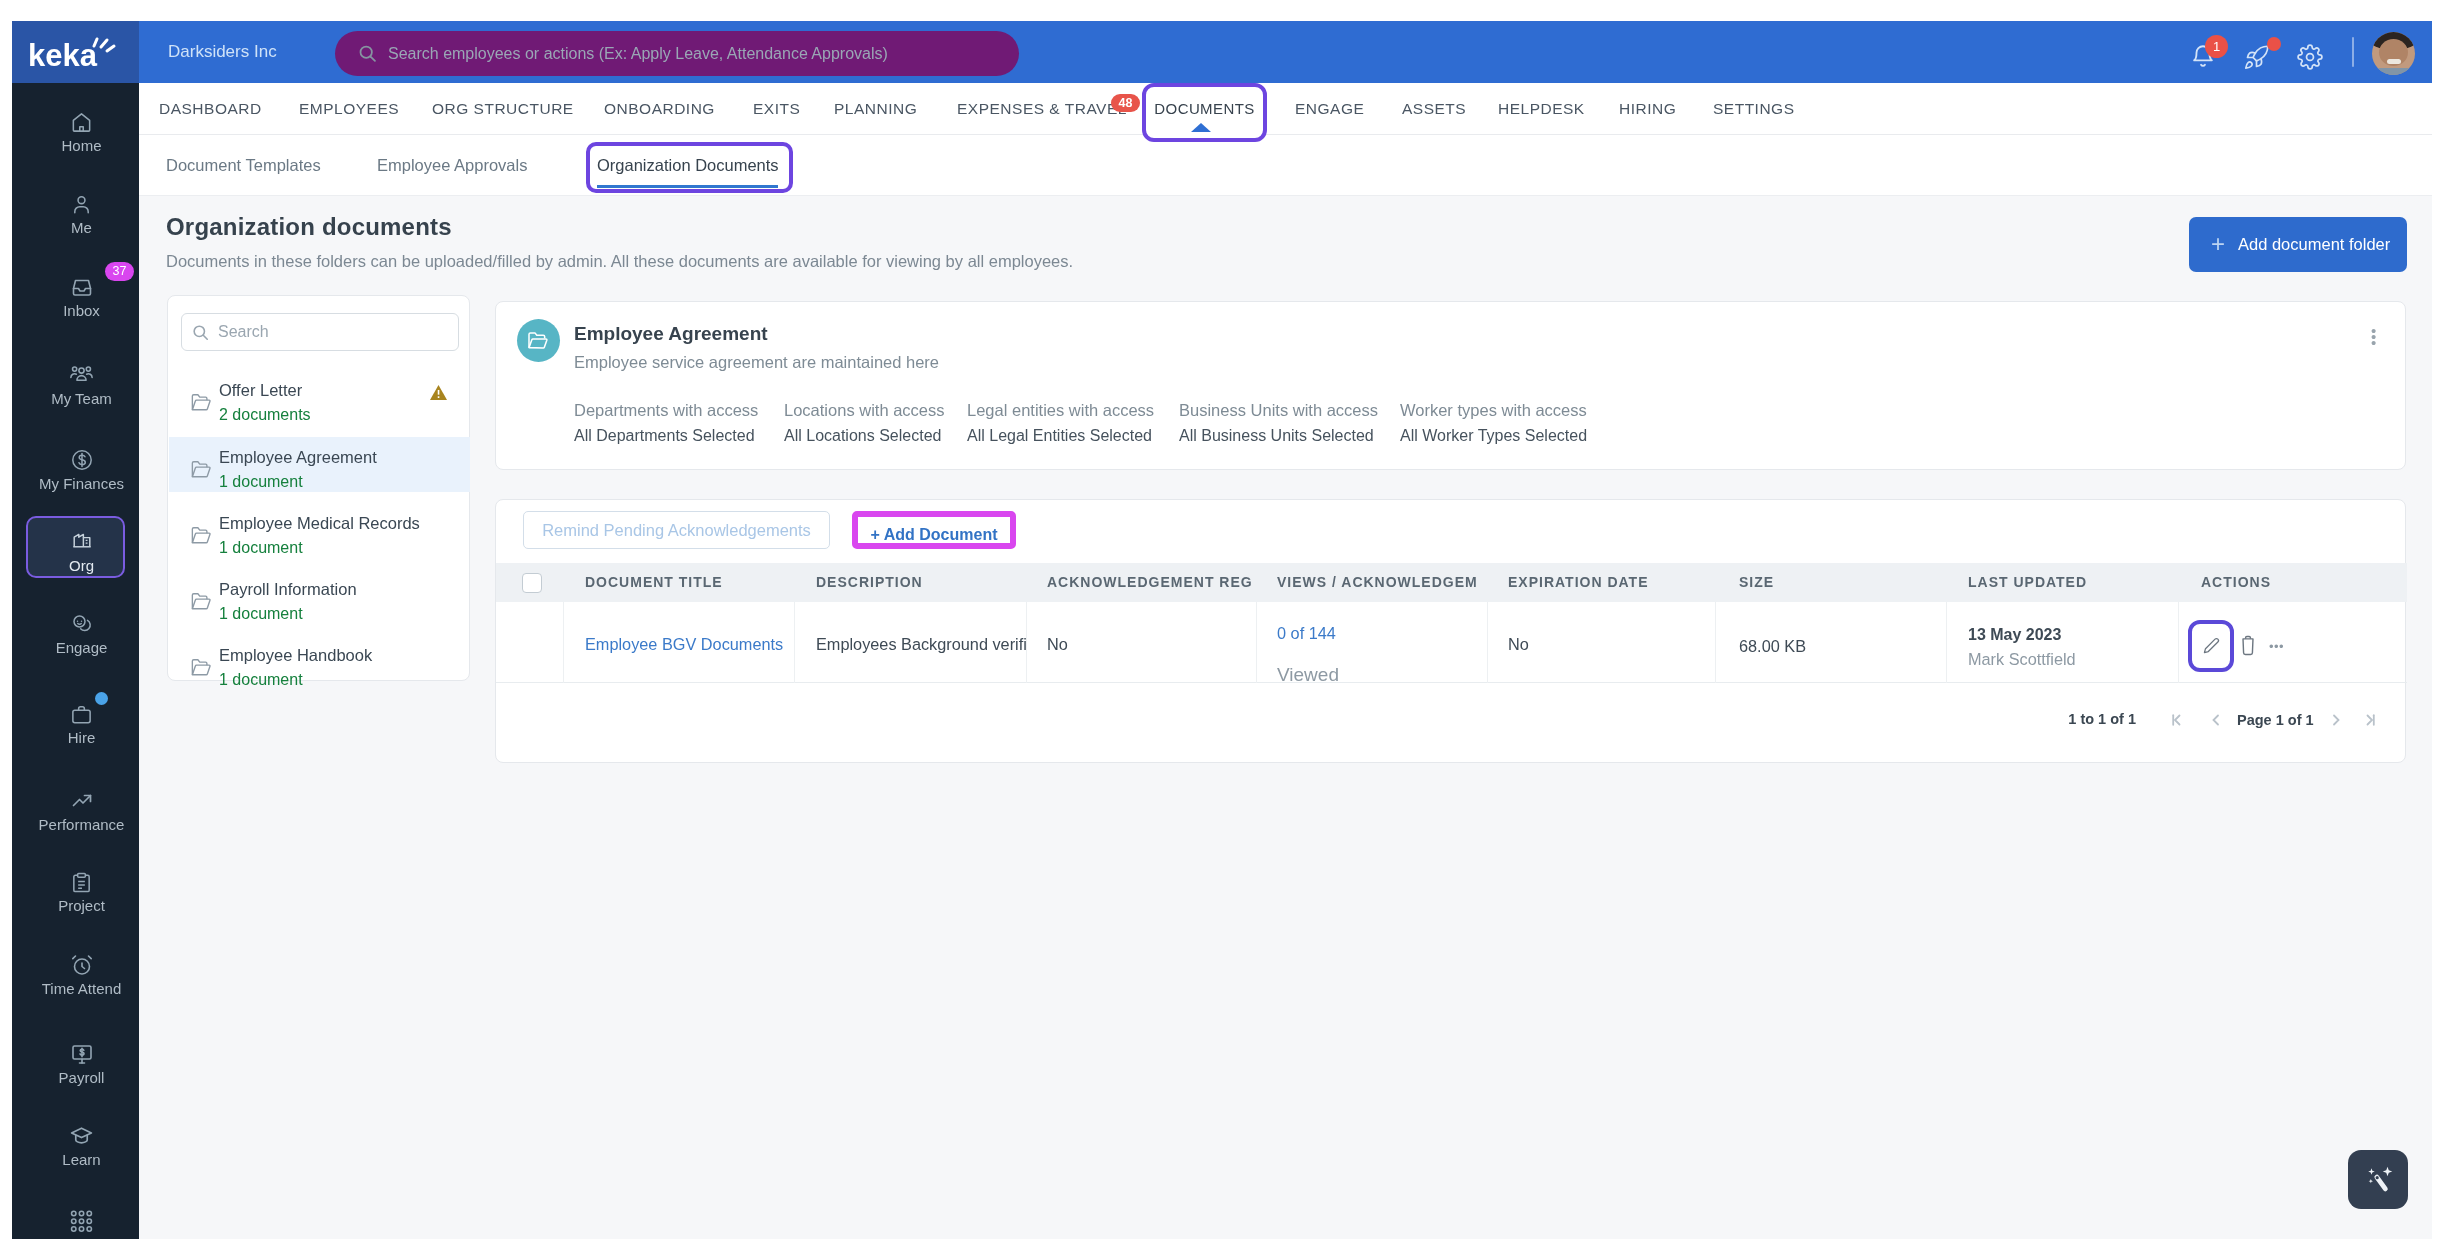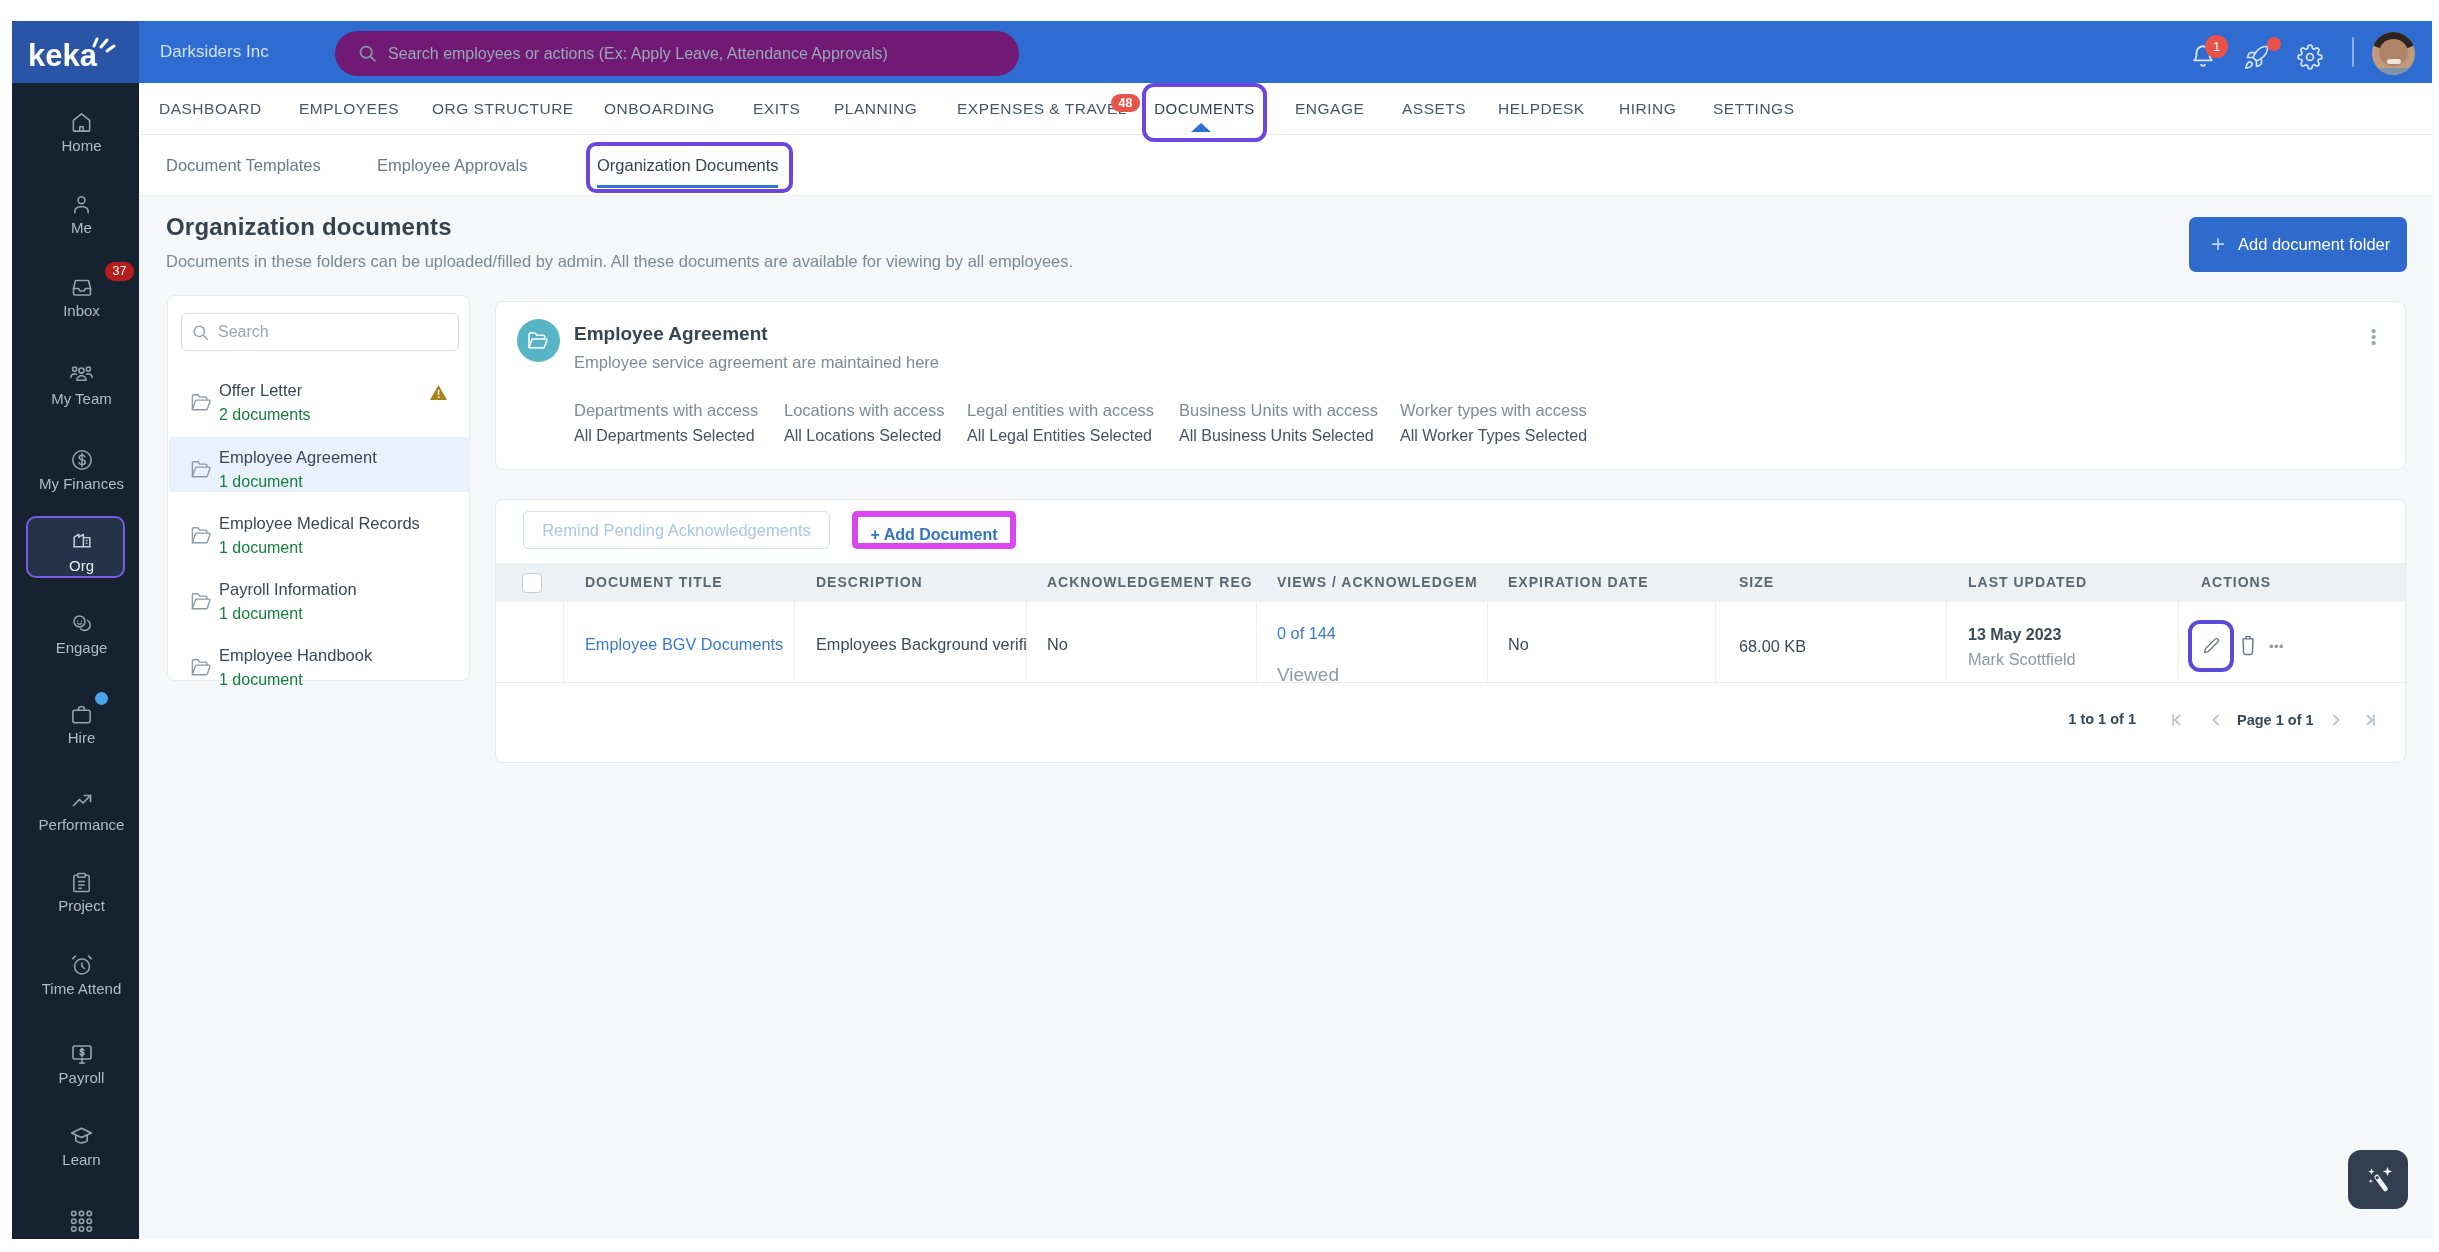--- a/index.html
+++ b/index.html
@@ -27,21 +27,21 @@
   .ftitle { position:absolute; left:51px; top:1px; font-size:16.5px; color:#3a4753; }
   .fsub { position:absolute; left:51px; top:26px; font-size:16px; color:#15803d; }
   .thead { position:absolute; top:63px; height:39px; line-height:39px; font-size:14px; font-weight:bold; letter-spacing:1px; color:#5a6772; white-space:nowrap; }
   .colsep { position:absolute; top:102px; width:1px; height:81px; background:#edf0f2; }
 </style>
 </head>
 <body>
 <div id="app">
   <div id="topbar">
 
-    <div class="abs" style="left:148px; top:0; height:62px; line-height:62px; font-size:17px; color:#cfe2f8;">Darksiders Inc</div>
+    <div class="abs" style="left:156px; top:0; height:62px; line-height:62px; font-size:17px; color:#cfe2f8;">Darksiders Inc</div>
 
     <div class="abs" style="left:323px; top:10px; width:684px; height:45px; background:#701a75; border-radius:23px;">
       <svg class="abs" style="left:22px; top:12px;" width="21" height="21" viewBox="0 0 24 24" fill="none" stroke="#8694a1" stroke-width="2" stroke-linecap="round">
           <circle cx="10.5" cy="10.5" r="6.5"></circle>
           <line x1="15.5" y1="15.5" x2="20.5" y2="20.5"></line>
         </svg>
       <div class="abs" style="left:53px; top:0; height:45px; line-height:45px; font-size:16px; color:#9aa7b5;">Search employees or actions (Ex: Apply Leave, Attendance Approvals)</div>
     </div>
 
     <svg class="abs" style="left:2178px; top:22px;" width="26" height="26" viewBox="0 0 24 24" fill="none" stroke="#d4e3f7" stroke-width="1.7" stroke-linecap="round" stroke-linejoin="round">
@@ -98,21 +98,21 @@
       <div class="sidelabel">Me</div>
     </div>
     <div class="sideitem" style="top:192px;">
       <svg width="24" height="24" viewBox="0 0 24 24" fill="none" stroke="#93a5b3" stroke-width="1.6" stroke-linecap="round" stroke-linejoin="round">
           <path d="M4 5h16v14H4z" opacity="0"></path>
           <path d="M3.5 13.5h5l1.5 2.5h4l1.5-2.5h5"></path>
           <path d="M5.5 5.5h13l2 8v5a1.5 1.5 0 0 1-1.5 1.5H5a1.5 1.5 0 0 1-1.5-1.5v-5z"></path>
         </svg>
       <div class="sidelabel">Inbox</div>
     </div>
-    <div class="abs" style="left:93px; top:179px; min-width:29px; height:19px; background:#b91c1c; border-radius:10px; color:#fff; font-size:12.5px; line-height:19px; text-align:center;">37</div>
+    <div class="abs" style="left:93px; top:179px; min-width:29px; height:19px; background:#d946ef; border-radius:10px; color:#fff; font-size:12.5px; line-height:19px; text-align:center;">37</div>
     <div class="sideitem" style="top:279px;">
       <svg width="25" height="25" viewBox="0 0 24 24" fill="none" stroke="#93a5b3" stroke-width="1.5" stroke-linecap="round" stroke-linejoin="round">
           <circle cx="12" cy="8.2" r="2.5"></circle>
           <path d="M7.6 17.5a4.4 4.4 0 0 1 8.8 0z"></path>
           <circle cx="5.4" cy="6.8" r="2"></circle>
           <path d="M1.8 14.8a3.6 3.6 0 0 1 5.3-3.1"></path>
           <circle cx="18.6" cy="6.8" r="2"></circle>
           <path d="M22.2 14.8a3.6 3.6 0 0 0-5.3-3.1"></path>
         </svg>
       <div class="sidelabel">My Team</div>

